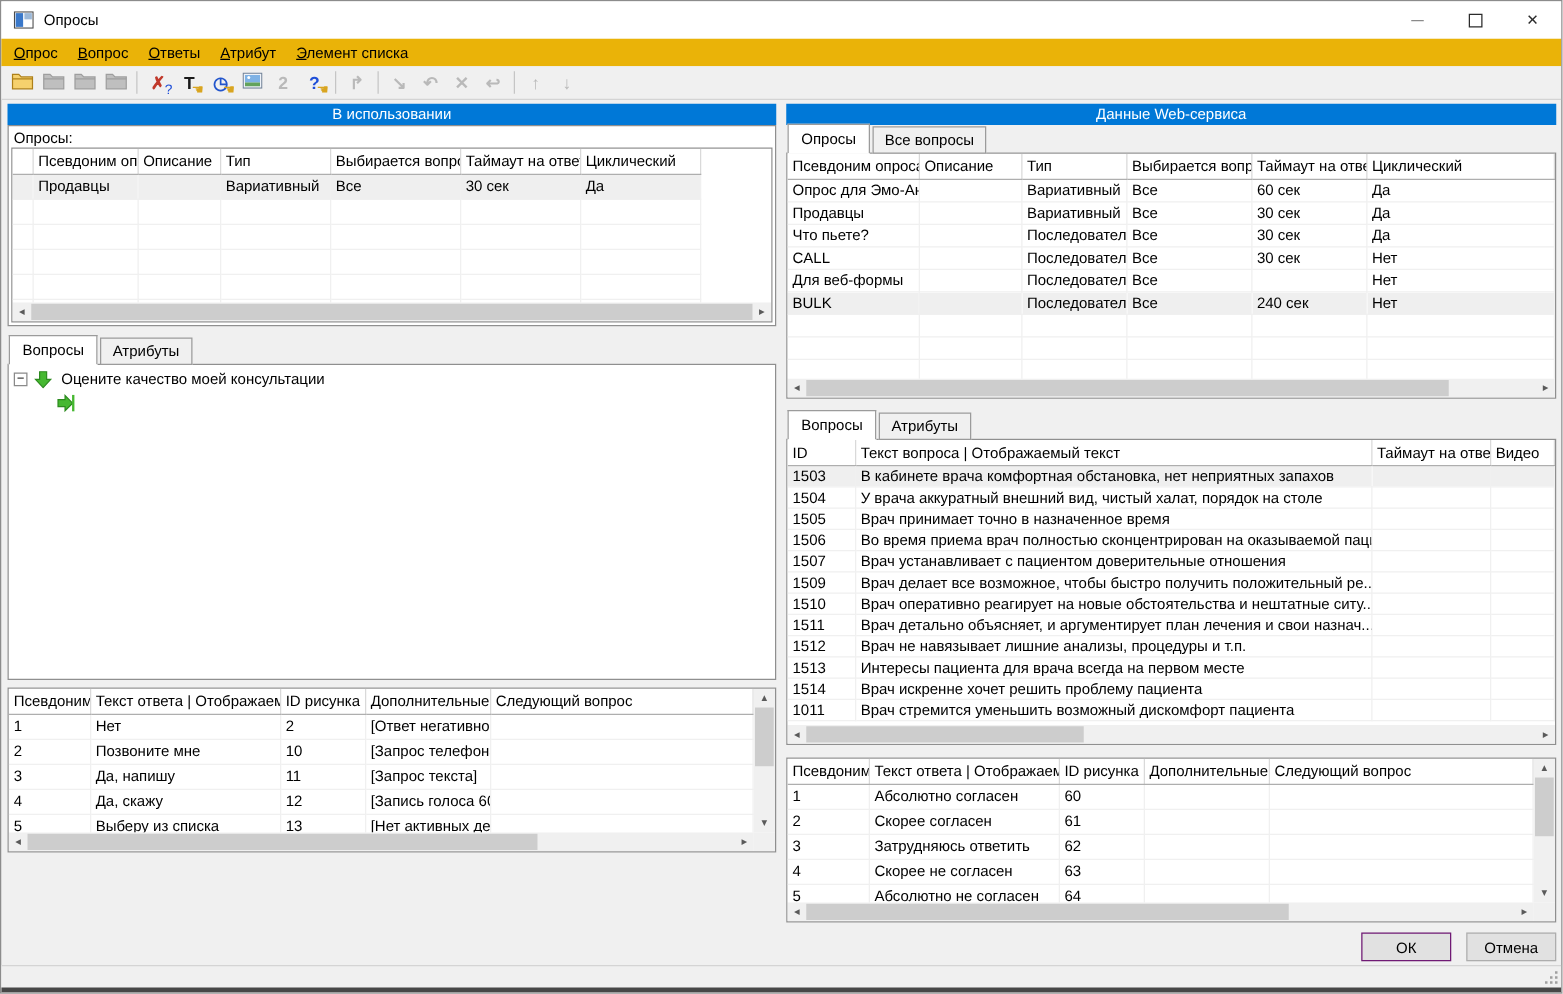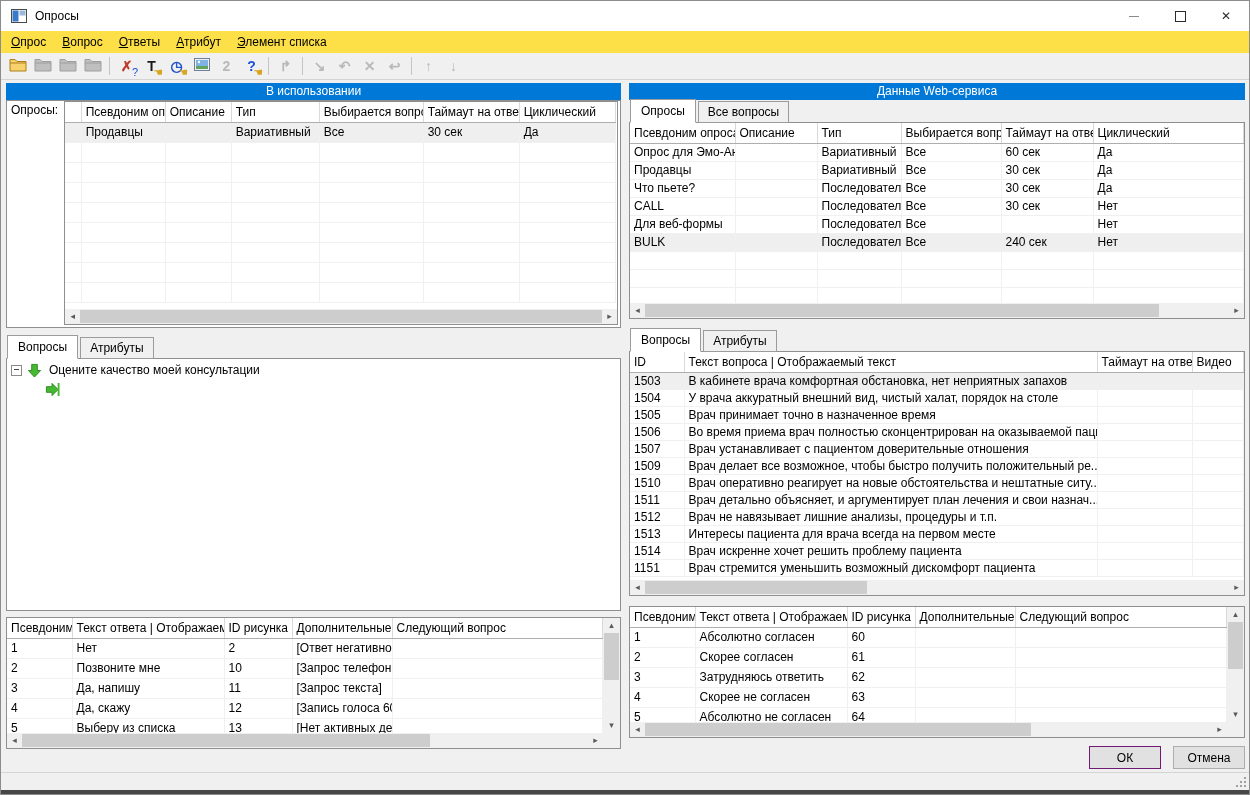--- a/index.html
+++ b/index.html
@@ -8,35 +8,35 @@
   
   .titlebar{position:absolute;top:0;left:0;right:0;height:30px;background:#ffffff;display:flex;align-items:center;}
   .appicon{margin:0 8px 0 10px;display:inline-flex;}
   .title{font-size:12px;}
   .wbtns{margin-left:auto;display:flex;height:100%;}
   .wbtn{width:46px;height:100%;display:flex;align-items:center;justify-content:center;}
   .minline{width:10px;height:1px;background:#8a8a8a;display:block;}
   .maxbox{width:9px;height:9px;border:1px solid #2b2b2b;display:block;}
   .xglyph{font-size:12px;color:#2b2b2b;}
   
-  .menubar{position:absolute;top:30px;left:0;right:0;height:22px;background:#fde047;display:flex;align-items:center;padding-left:2px;}
+  .menubar{position:absolute;top:30px;left:0;right:0;height:22px;background:#eab308;display:flex;align-items:center;padding-left:2px;}
   .mitem{display:inline-block;padding:2px 8px;}
   .mitem::first-letter{text-decoration:underline;}
   
   .toolbar{position:absolute;top:52px;left:0;right:0;height:26px;border-bottom:1px solid #d4d4d4;
            display:flex;align-items:center;padding-left:4px;background:#f0f0f0;}
   .tool{width:23px;height:22px;display:inline-flex;align-items:center;justify-content:center;position:relative;margin:0 1px;}
   .tglyph{font-size:14px;font-weight:bold;line-height:1;}
   .dis .tglyph{color:#b9b9b9 !important;}
   .tover{position:absolute;right:0;bottom:-1px;font-size:11px;line-height:1;}
   .tsep{width:1px;height:18px;background:#c5c5c5;margin:0 4px;display:inline-block;}
   
   .panel{position:absolute;top:82px;height:658px;}
   .phead{height:17px;line-height:17px;background:#0078d7;color:#fff;text-align:center;}
-  .box1{border:1px solid #8f8f8f;background:#fff;height:228px;box-sizing:border-box;display:flex;flex-direction:row;}
+  .box1{border:1px solid #8f8f8f;background:#fff;height:161px;box-sizing:border-box;display:flex;flex-direction:column;}
   .boxlabel{height:16px;line-height:16px;padding:1px 4px 0;}
   .tablewrap{flex:1;margin:0 2px 2px;border:1px solid #8f8f8f;display:flex;flex-direction:column;overflow:hidden;}
   .tclip{flex:1;overflow:hidden;background:#fff;}
   
   .tabs{display:flex;align-items:flex-end;height:22px;position:relative;z-index:2;padding-left:1px;}
   .tab{background:#f0f0f0;border:1px solid #9b9b9b;padding:3px 9px 3px;margin-right:2px;position:relative;top:1px;}
   .tab.active{background:#fff;border-bottom:1px solid #fff;padding:4px 10px 4px;z-index:3;}
   .tabbox{border:1px solid #8f8f8f;background:#fff;box-sizing:border-box;display:flex;flex-direction:column;overflow:hidden;position:relative;z-index:1;}
   
   table.grid{border-collapse:collapse;table-layout:fixed;width:100%;background:#fff;}
@@ -613,21 +613,21 @@
                 <td></td>
                 <td></td>
               </tr>
               <tr>
                 <td>1514</td>
                 <td>Врач искренне хочет решить проблему пациента</td>
                 <td></td>
                 <td></td>
               </tr>
               <tr>
-                <td>1151</td>
+                <td>1011</td>
                 <td>Врач стремится уменьшить возможный дискомфорт пациента</td>
                 <td></td>
                 <td></td>
               </tr>
             </tbody>
           </table>
       </div>
       <div class="hscroll">
         <span class="sarrow">◂</span>
         <div class="track">

